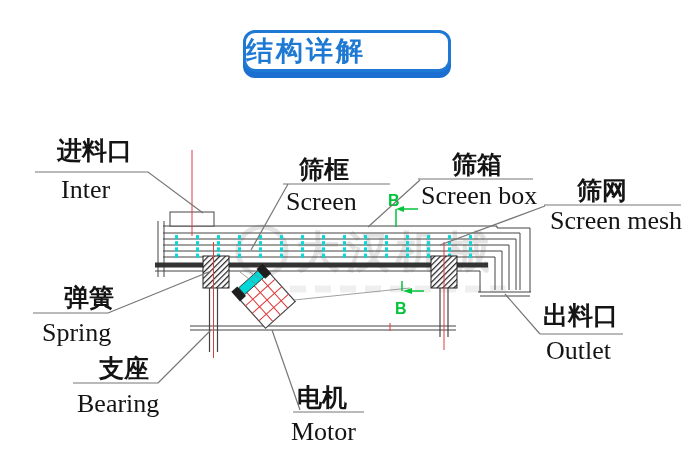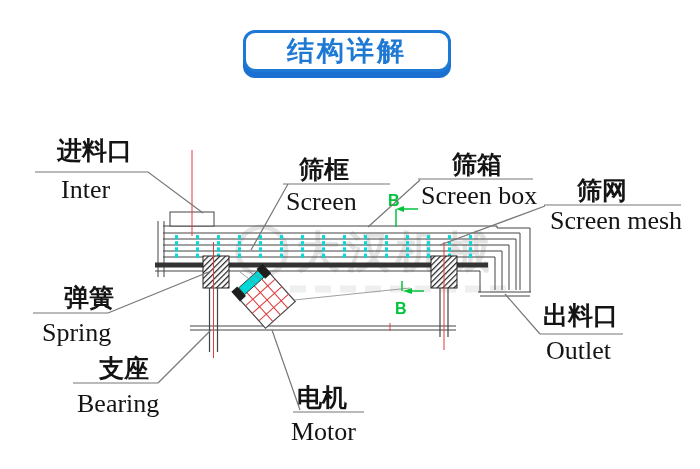--- a/index.html
+++ b/index.html
@@ -5,21 +5,21 @@
   html,body{margin:0;padding:0;}
   body{
     width:700px;height:469px;background:#ffffff;overflow:hidden;
     font-family:"Liberation Sans",sans-serif;position:relative;
   }
   .stage{position:absolute;inset:0;width:700px;height:469px;}
   .hdr-btn{
     position:absolute;left:243px;top:30px;width:208px;height:42px;
     background:#ffffff;border:3px solid #1d79d4;border-radius:12px;
     box-shadow:0 6px 0 0 #1a6fd0;
-    display:flex;align-items:center;justify-content:center;
+    display:flex;align-items:center;
     color:#1d79d4;font-size:27px;font-weight:bold;letter-spacing:3px;
     font-family:"Liberation Sans",sans-serif;cursor:pointer;box-sizing:border-box;
   }
   svg text{user-select:none;}
   .zh{font-family:"Liberation Serif","DejaVu Serif",serif;font-weight:bold;font-size:25px;fill:#141414;}
   .en{font-family:"Liberation Serif","DejaVu Serif",serif;font-size:26px;fill:#141414;}
   .wmtxt{font-family:"Liberation Serif","DejaVu Serif",serif;font-weight:bold;font-size:44px;fill:#e3e3e3;letter-spacing:6px;}
   .bmark{font-family:"Liberation Sans",sans-serif;font-weight:bold;font-size:16px;fill:#00c53a;}
 </style>
 </head>

